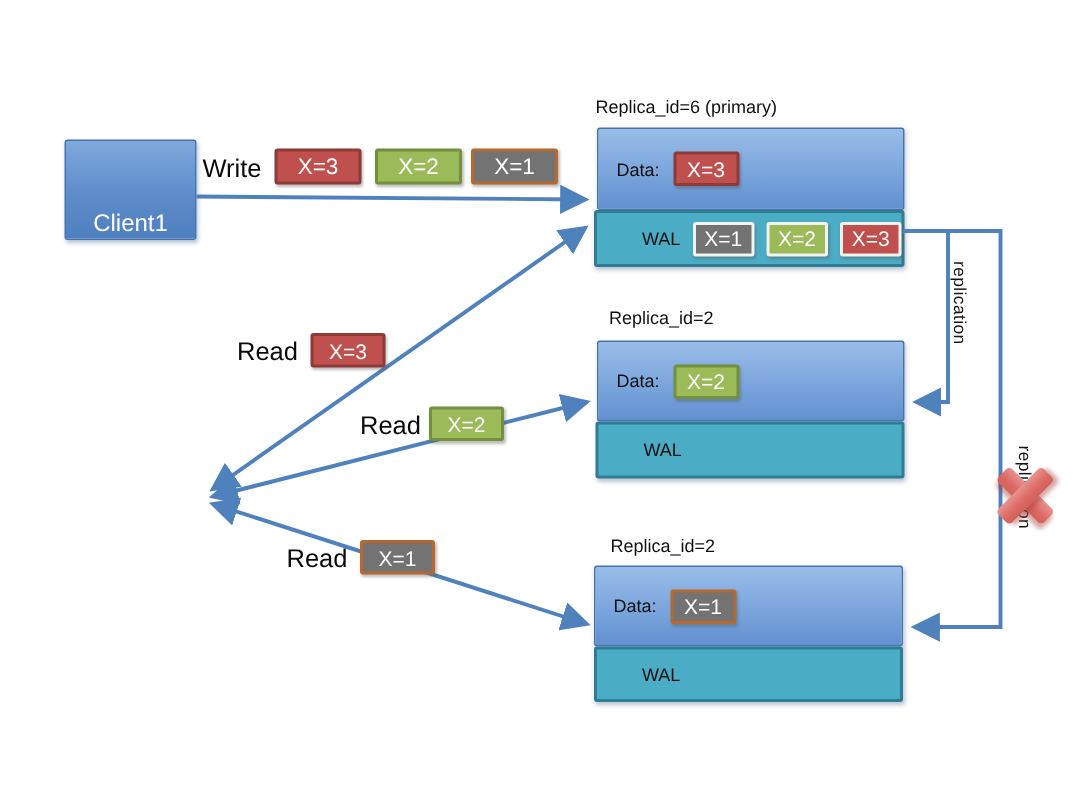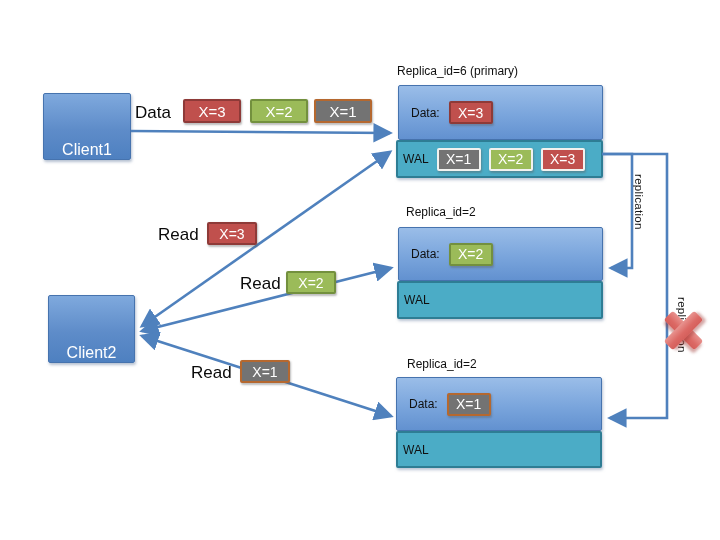--- a/index.html
+++ b/index.html
@@ -17,21 +17,21 @@
   .data-box{
     background:linear-gradient(180deg,#9abde8 0%,#7aa5dc 55%,#6291d0 100%);
     border:1.5px solid #4673ae;
     box-shadow:1px 2px 3px rgba(120,140,170,0.5);
     display:flex;align-items:center;gap:9px;padding-left:12px;
   }
   .wal-box{
     background:#4bacc6;
     border:2px solid #2e7d94;
     box-shadow:1px 2px 3px rgba(120,140,170,0.5);
-    display:flex;align-items:center;gap:8px;padding-left:5px;
+    display:flex;align-items:center;gap:8px;padding-left:30px;
   }
   .box-label{color:#101010;font-size:12px;}
   .replica-title{position:absolute;color:#101010;font-size:12px;white-space:nowrap;}
   .badge{
     box-sizing:border-box;border-radius:2px;color:#ffffff;font-size:14px;
     display:flex;align-items:center;justify-content:center;
     box-shadow:1px 1.5px 2px rgba(90,90,90,0.4);
   }
   .badge.in-box{width:44px;height:23px;}
   .badge.on-line{position:absolute;width:50px;height:23px;}
@@ -58,23 +58,20 @@
 <body>
 
 <div class="stage">
 
   <div class="layer boxes">
 
     <div class="box client" style="left:43px;top:93px;width:88px;height:67px;">
       <span>Client1</span>
     </div>
 
-    <div class="box client" style="left:48px;top:295px;width:87px;height:68px;">
-      <span>Client2</span>
-    </div>
 
     <div class="replica-title" style="left:397px;top:64px;">Replica_id=6 (primary)</div>
     <div class="box data-box" style="left:398px;top:85px;width:205px;height:55px;">
       <span class="box-label">Data:</span>
       <span class="badge in-box badge-red">X=3</span>
     </div>
     <div class="box wal-box" style="left:396px;top:140px;width:207px;height:38px;">
       <span class="box-label">WAL</span>
       <span class="badge in-box badge-orange wal-chip">X=1</span>
       <span class="badge in-box badge-green wal-chip">X=2</span>
@@ -113,21 +110,21 @@
     <path d="M142,331 L391,268" stroke="#4f81bd" stroke-width="2.6" fill="none" marker-start="url(#ah)" marker-end="url(#ah)"></path>
     <path d="M142,336 L391,416" stroke="#4f81bd" stroke-width="2.6" fill="none" marker-start="url(#ah)" marker-end="url(#ah)"></path>
 
     <path d="M602,154 L632,154 L632,268 L611,268" stroke="#4f81bd" stroke-width="2.6" fill="none" marker-end="url(#ah)"></path>
 
     <path d="M602,154 L667,154 L667,418 L610,418" stroke="#4f81bd" stroke-width="2.6" fill="none" marker-end="url(#ah)"></path>
   </svg>
 
   <div class="layer labels">
 
-    <div class="flow-label" style="left:135px;top:103px;">Data</div>
+    <div class="flow-label" style="left:135px;top:103px;">Write</div>
     <div class="badge on-line write badge-red" style="left:183px;top:99px;">X=3</div>
     <div class="badge on-line write badge-green" style="left:250px;top:99px;">X=2</div>
     <div class="badge on-line write badge-orange" style="left:314px;top:99px;">X=1</div>
 
     <div class="flow-label" style="left:158px;top:225px;">Read</div>
     <div class="badge on-line badge-red" style="left:207px;top:222px;">X=3</div>
 
     <div class="flow-label" style="left:240px;top:274px;">Read</div>
     <div class="badge on-line badge-green" style="left:286px;top:271px;">X=2</div>
 

